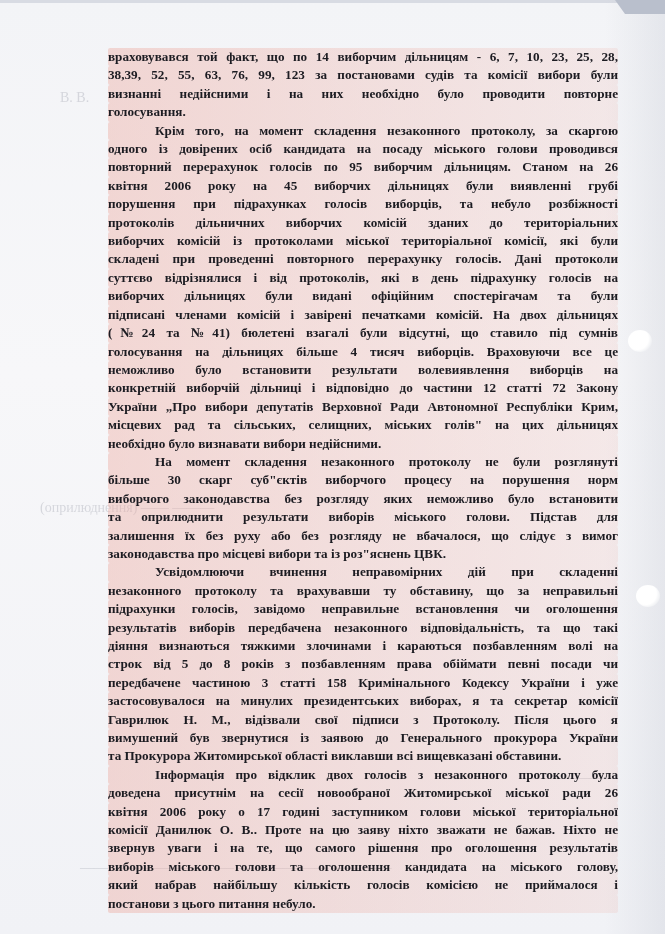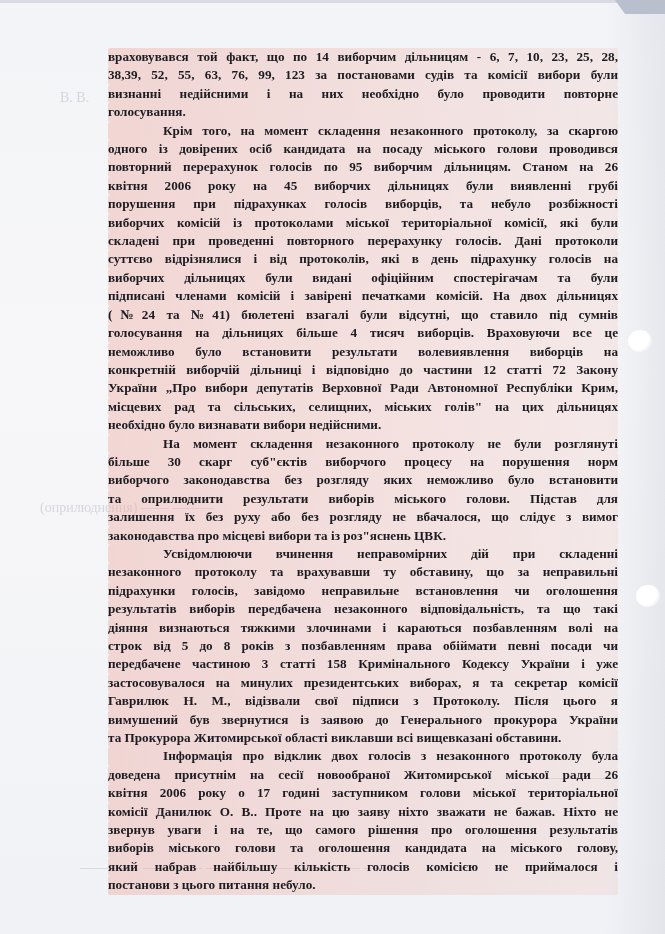--- a/index.html
+++ b/index.html
@@ -29,21 +29,21 @@
       font-size: 13.2px; font-weight: bold; color: #1c1c22;
       line-height: 18.4px;
     }
     .p { margin: 0; text-align: justify; }
     .line {
       display: block; white-space: nowrap; text-align: justify; text-align-last: justify;
       background: linear-gradient(90deg, rgba(236,170,160,0.42), rgba(236,170,160,0.18));
       border-radius: 2px;
     }
     .line.last { text-align-last: left; }
-    .indent { text-indent: 47px; padding-left: 8px; }
+    .indent { text-indent: 47px; }
     .ghost {
       position: absolute; color: rgba(120,125,140,0.25); font-size: 14px;
       font-family: "Liberation Serif", serif; white-space: nowrap;
     }
     .hole {
       position: absolute; width: 24px; height: 22px; border-radius: 50%;
       background: radial-gradient(circle at 40% 40%, #ffffff 55%, #d9dce3 100%);
     }
   </style>
 </head>
@@ -69,20 +69,21 @@
           <span class="line">38,39,  52,  55,  63,  76,  99,  123   за   постановами   судів та комісії   вибори   були</span>
           <span class="line">визнанні  недійсними   і  на    них    необхідно    було проводити    повторне</span>
           <span class="line last">голосування.</span>
         </div>
         <div class="p">
           <span class="line indent">Крім того, на момент складення незаконного протоколу,  за скаргою</span>
           <span class="line">одного із  довірених осіб  кандидата на посаду міського голови  проводився</span>
           <span class="line">повторний  перерахунок  голосів по 95 виборчим  дільницям. Станом  на 26</span>
           <span class="line">квітня 2006  року  на  45  виборчих   дільницях  були    виявленні    грубі</span>
           <span class="line">порушення   при   підрахунках голосів   виборців, та   небуло розбіжності</span>
+          <span class="line">протоколів  дільничних    виборчих    комісій    зданих  до  територіальних</span>
           <span class="line">виборчих комісій  із протоколами  міської територіальної комісії, які  були</span>
           <span class="line">складені при проведенні повторного перерахунку голосів. Дані протоколи</span>
           <span class="line">суттєво  відрізнялися і від  протоколів, які в день  підрахунку  голосів  на</span>
           <span class="line">виборчих   дільницях  були видані   офіційним   спостерігачам  та   були</span>
           <span class="line">підписані членами комісій і завірені печатками комісій. На двох дільницях</span>
           <span class="line">(№24 та №41) бюлетені   взагалі   були   відсутні, що ставило під  сумнів</span>
           <span class="line">голосування  на  дільницях  більше  4 тисяч  виборців.  Враховуючи  все це</span>
           <span class="line">неможливо було   встановити   результати   волевиявлення   виборців  на</span>
           <span class="line">конкретній  виборчій  дільниці  і  відповідно до  частини 12 статті 72 Закону</span>
           <span class="line">України „Про вибори депутатів Верховної Ради Автономної Республіки Крим,</span>

